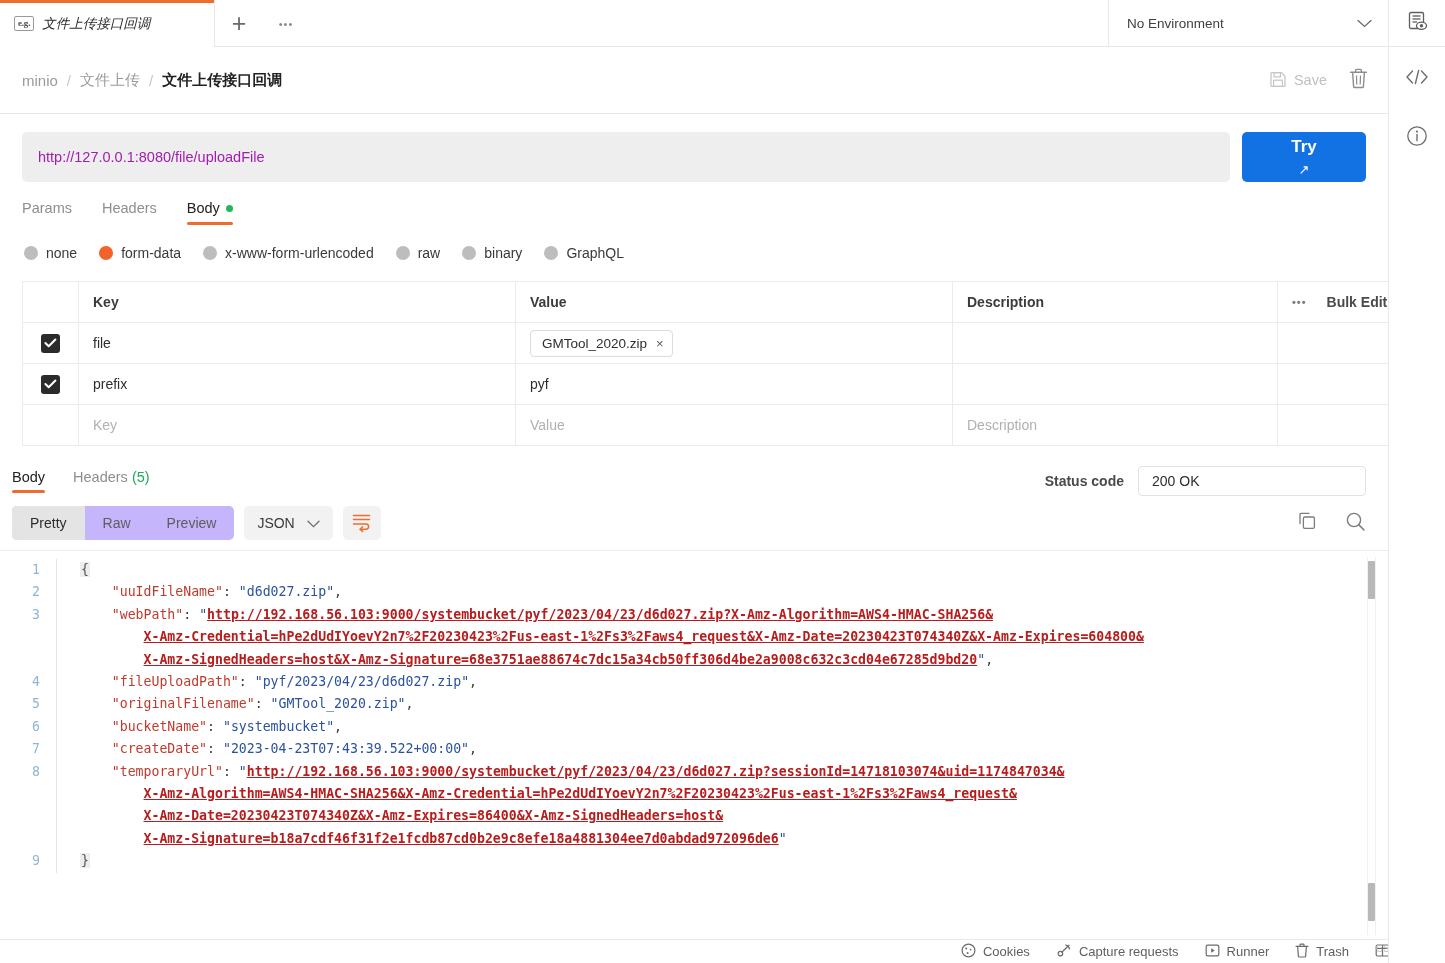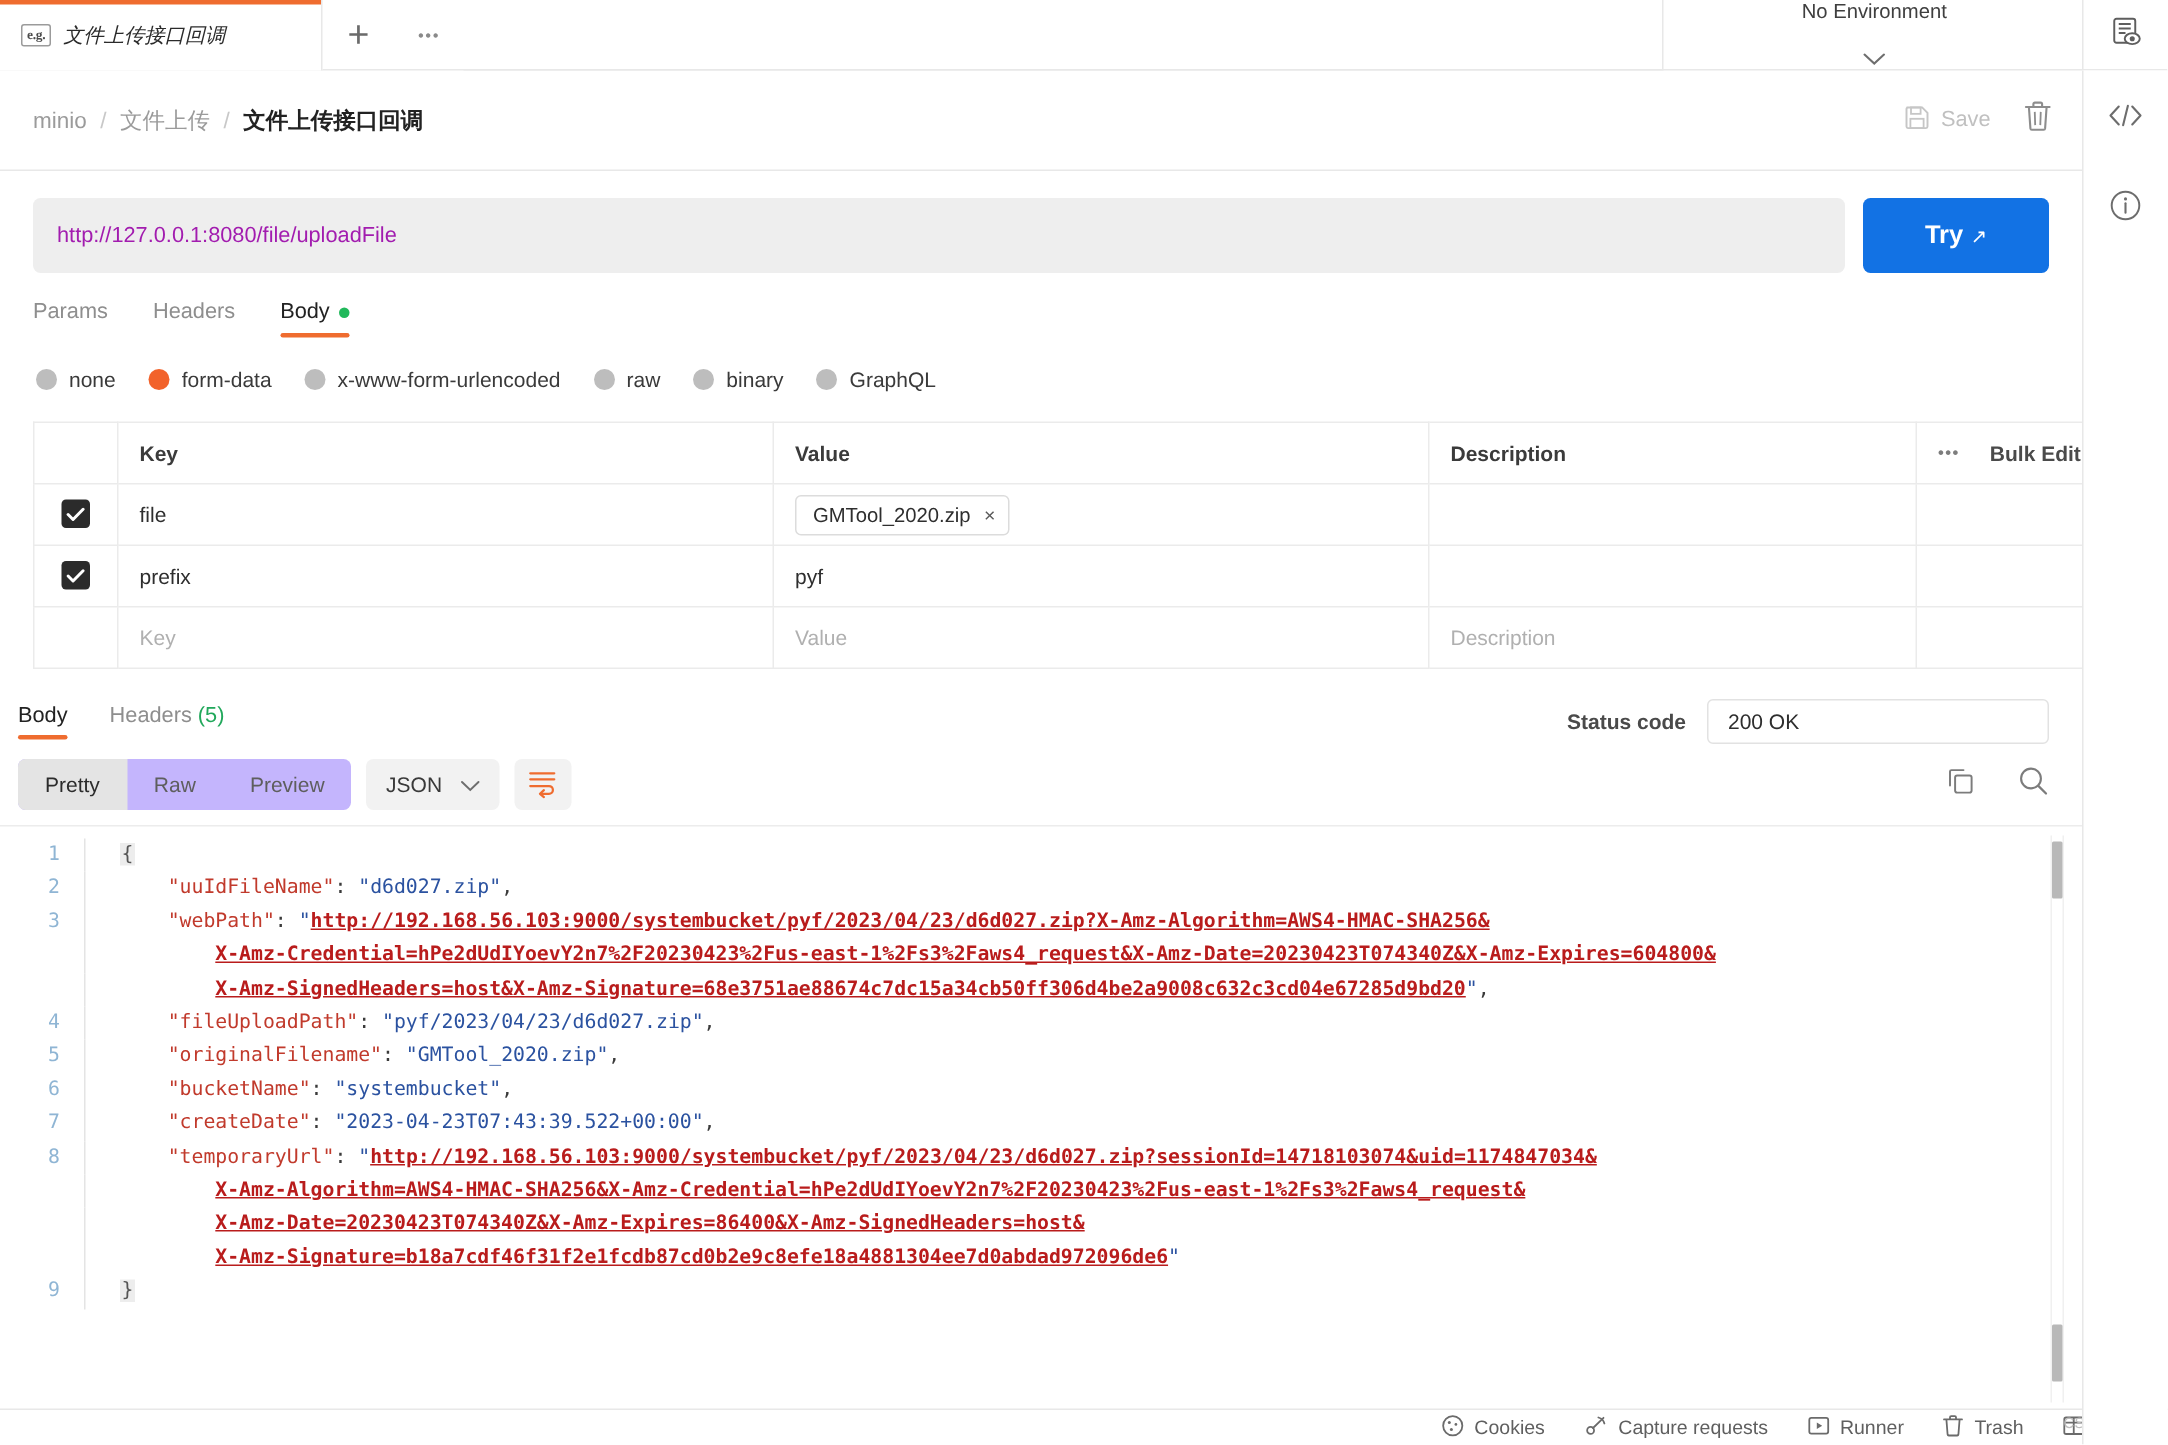--- a/index.html
+++ b/index.html
@@ -32,21 +32,21 @@
     font-size: 25px; color:#6b6b6b; font-weight:300; cursor:pointer;
   }
   .tab-morebtn {
     width: 46px; display:flex; align-items:center; justify-content:center;
     color:#8a8a8a; cursor:pointer; letter-spacing:1px; font-size:11px;
   }
   .tabbar-spacer { flex: 1; border-bottom: 1px solid #e8e8e8; }
   .env-select {
     width: 280px; display:flex; align-items:center; justify-content:space-between;
     padding: 0 16px 0 18px; border-left: 1px solid #e8e8e8; cursor:pointer;
-    font-size: 13.5px; color:#3f3f3f;flex-direction:column;
+    font-size: 13.5px; color:#3f3f3f;
   }
   .env-icon-cell {
     width: 57px; display:flex; align-items:center; justify-content:center;
     border-left: 1px solid #e8e8e8; cursor:pointer;
   }
 
   
   .rail {
     position:absolute; right:0; top:47px; bottom:0; width:57px;
     border-left:1px solid #e8e8e8; background:#fff; z-index:5;
@@ -81,20 +81,21 @@
   .url-input {
     flex:1; border:none; outline:none; background:transparent;
     font-size:14.5px; color:#a21caf; padding: 0 16px;
     font-family:"Liberation Sans", sans-serif;
   }
   .try-btn {
     width:124px; background:#1272e4; color:#fff; border-radius:5px; border:none;
     font-size:17px; font-weight:bold; cursor:pointer;
     display:flex; align-items:center; justify-content:center; gap:5px;
     font-family:"Liberation Sans", sans-serif;
+    flex-direction:column;
   }
   .try-arrow { font-size:13px; font-weight:normal; }
 
   
   .reqtabs { display:flex; gap:30px; padding: 18px 22px 0 22px; flex:none; }
   .reqtab {
     font-size:14.5px; color:#8e8e8e; padding-bottom:9px; cursor:pointer;
     position:relative; display:flex; align-items:center; gap:6px;
   }
   .reqtab.active { color:#222; }

